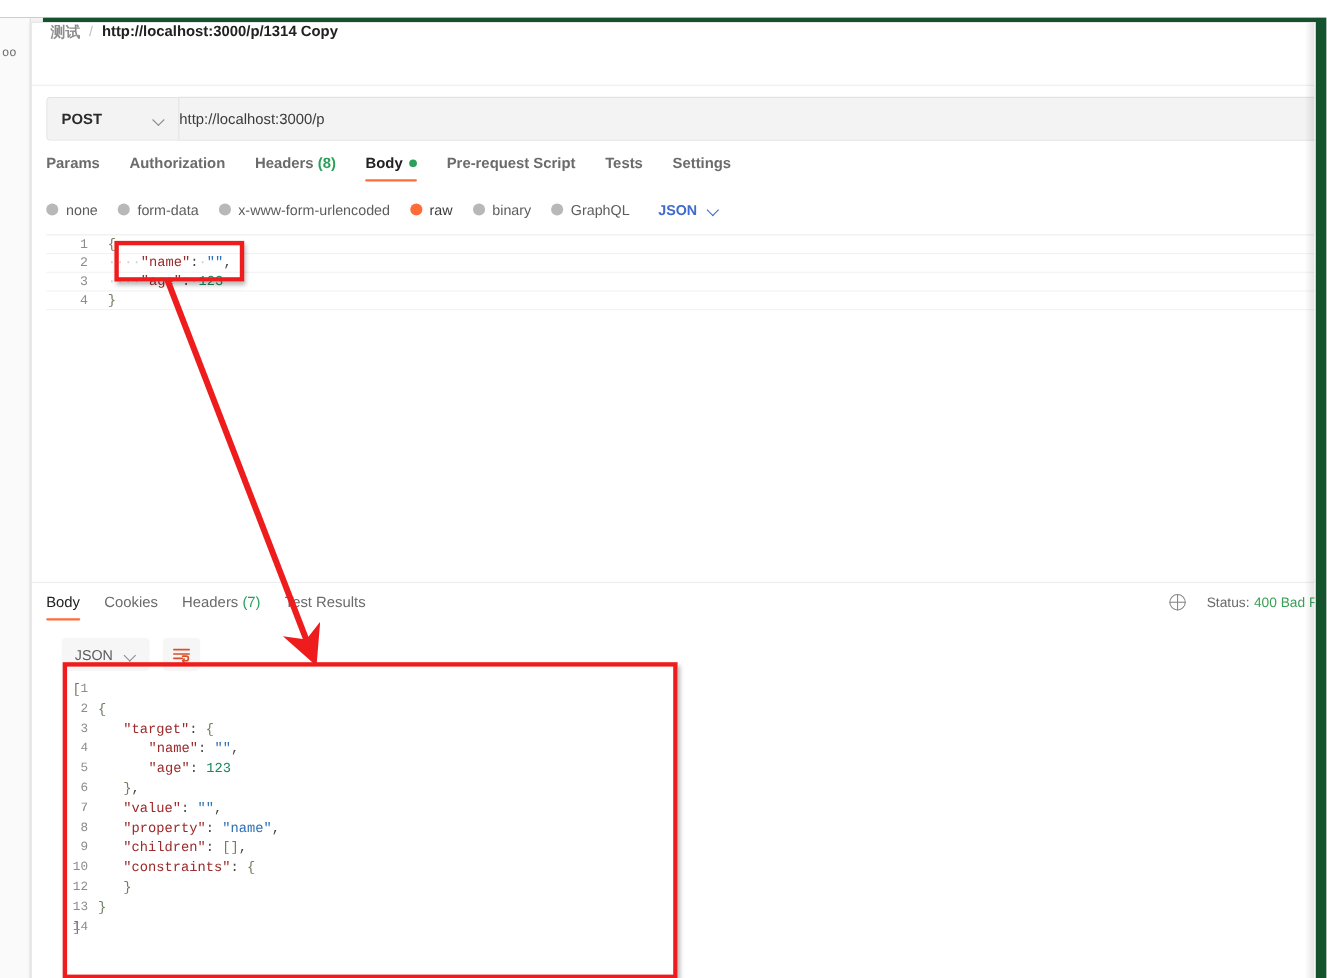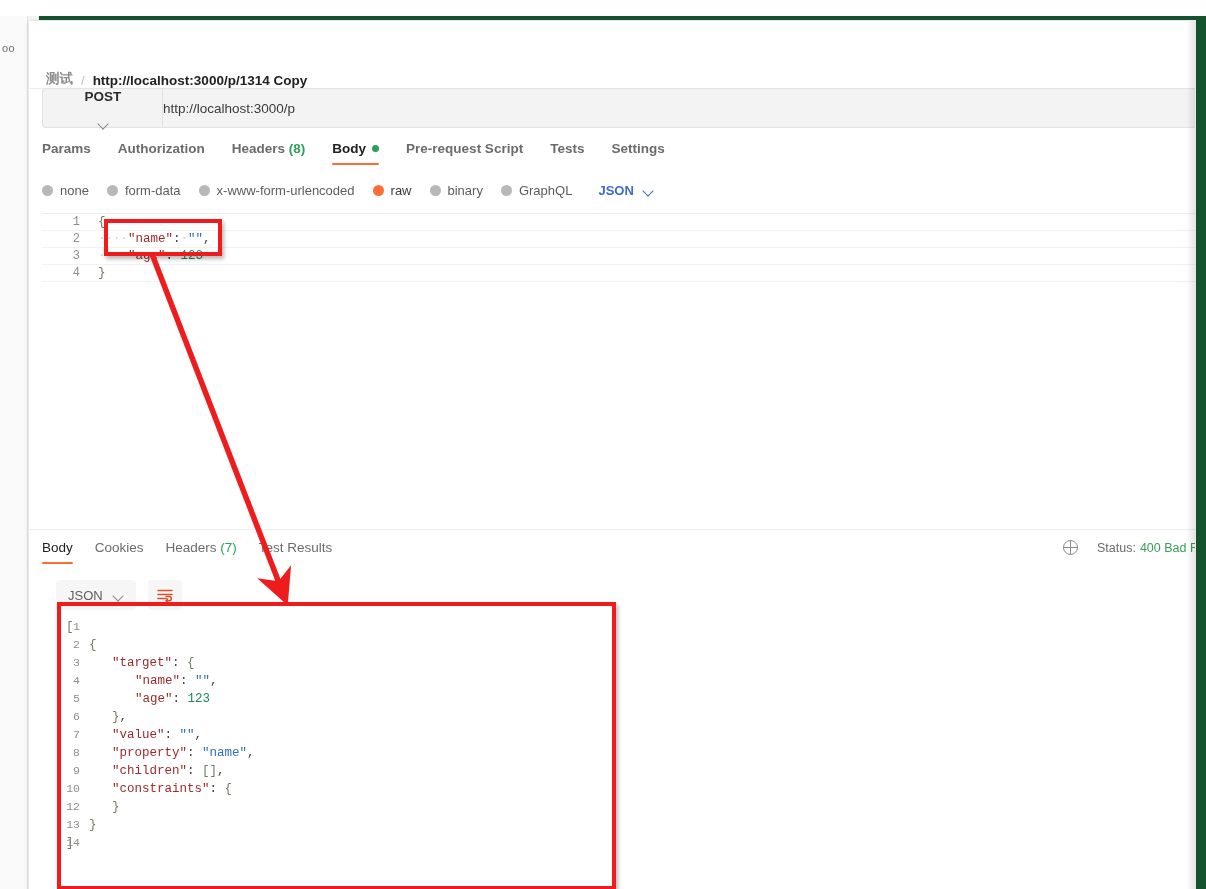--- a/index.html
+++ b/index.html
@@ -49,24 +49,24 @@
     width: 1168px; height: 881px;
     background: #ffffff;
     border: 1px solid #e8e8e8;
     box-shadow: 0 1px 4px rgba(0,0,0,0.10);
     overflow: hidden;
   }
 
   
   .breadcrumb-bar {
     position: absolute; left: 0; top: 0;
-    width: 1168px; height: 68px;
+    width: 1168px; height: 57px;
     background: #ffffff;
     border-bottom: 1px solid #ededed;
-    display: flex; align-items: flex-end;
+    display: flex; align-items: flex-start;
     padding-left: 17px;
   }
   .crumb-ws {
     font-size: 13.5px; color: #8d8d8d;
     font-weight: 600;
   }
   .crumb-sep {
     font-size: 13px; color: #c2c2c2;
     margin: 0 8px;
   }
@@ -83,21 +83,20 @@
   }
   .method-box {
     width: 120px;
     background: #f3f3f3;
     border: 1px solid #e3e3e3;
     border-right: none;
     border-radius: 4px 0 0 4px;
     display: flex; align-items: center;
     justify-content: space-between;
     padding: 0 12px 0 13px;
-    flex-direction: column;
   }
   .method-label {
     font-size: 13.5px; color: #2b2b2b; font-weight: 700;
   }
   .url-box {
     flex: 1;
     background: #f3f3f3;
     border: 1px solid #e3e3e3;
     border-radius: 0 4px 4px 0;
     display: flex; align-items: center;

